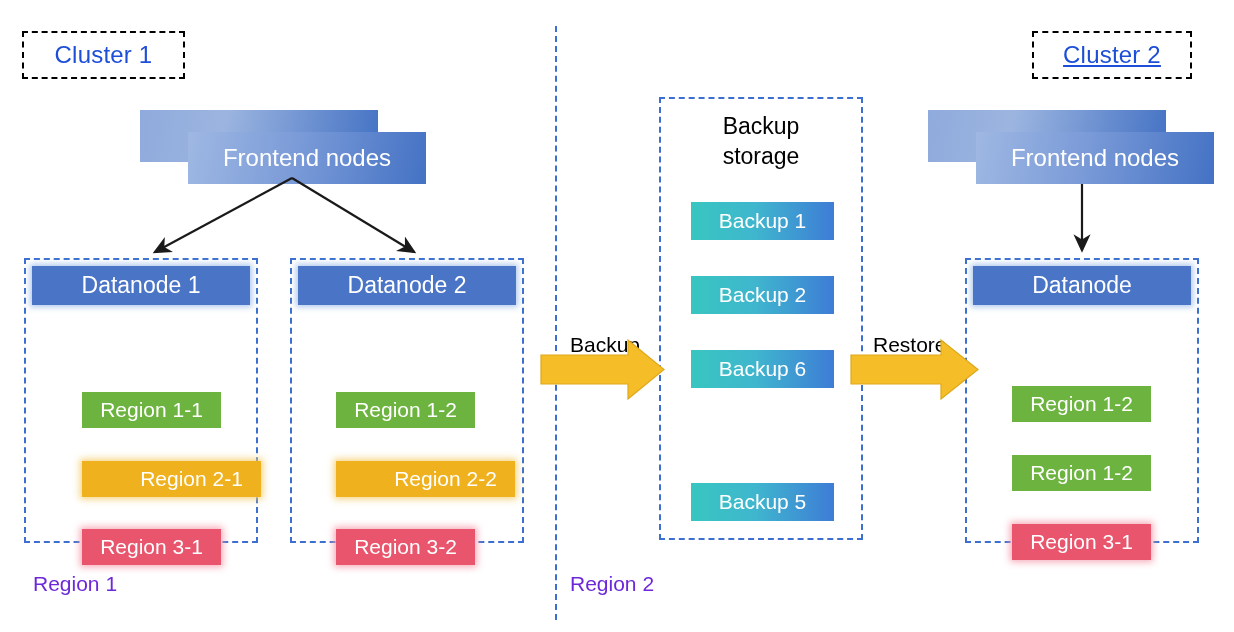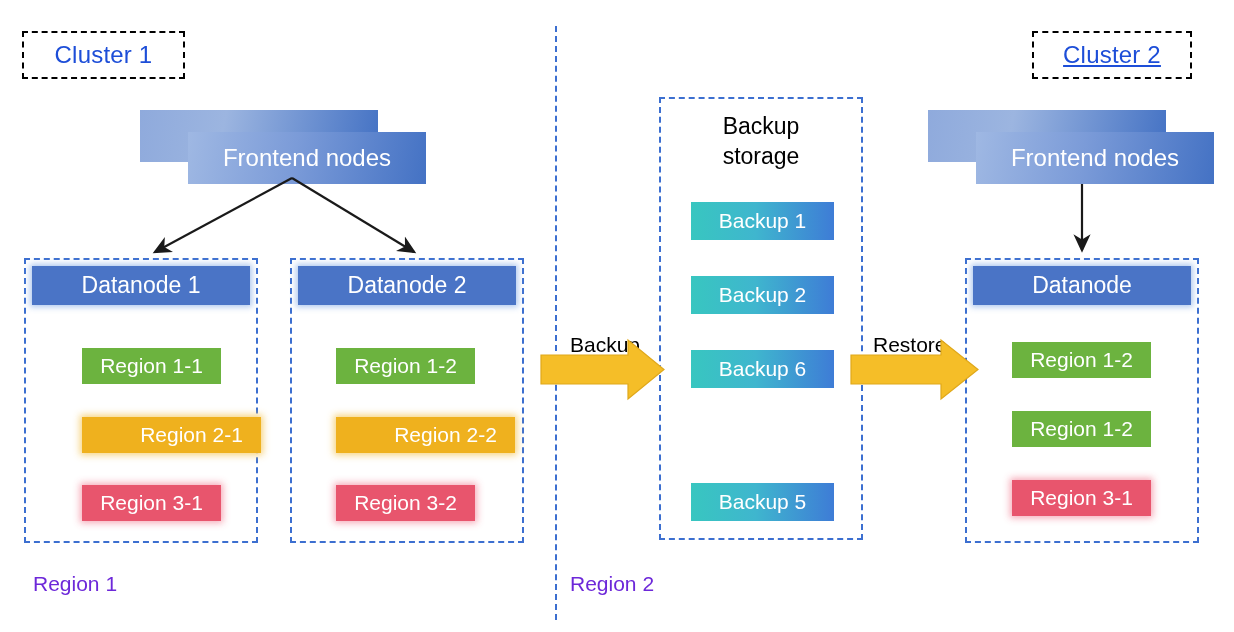--- a/index.html
+++ b/index.html
@@ -67,20 +67,21 @@
     box-shadow: 0 0 6px 2px rgba(160,190,235,0.85);
   }
   .region {
     position: absolute;
     display: flex;
     align-items: center;
     justify-content: center;
     color: #ffffff;
     font-size: 21px;
     height: 36px;
+    margin-top: 44px;
   }
   .region.green  { background: #6CB33F; }
   .region.yellow { background: #EFB11E; box-shadow: 0 0 7px 2px rgba(245,205,110,0.9); padding-left: 40px; }
   .region.red    { background: #E8556D; box-shadow: 0 0 7px 2px rgba(245,160,175,0.9); }
 
   
   .backup-box {
     border: 2px dashed #3C6FD0;
     background: #ffffff;
   }

